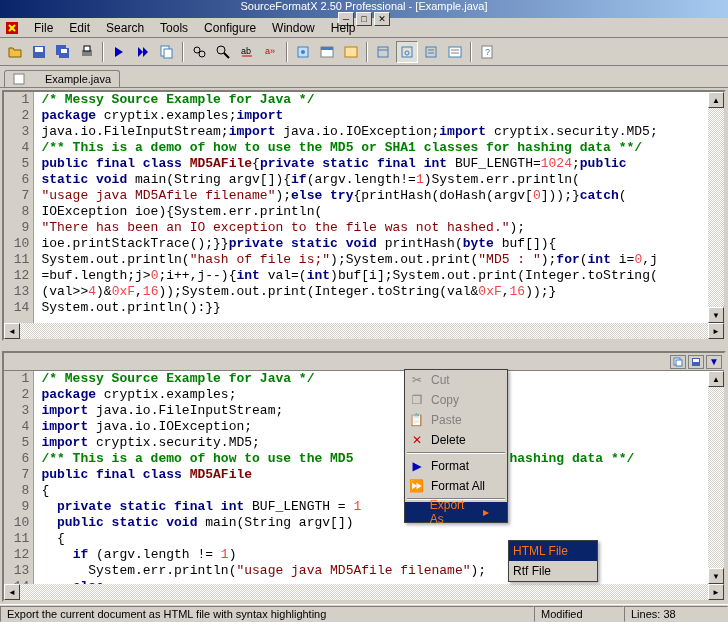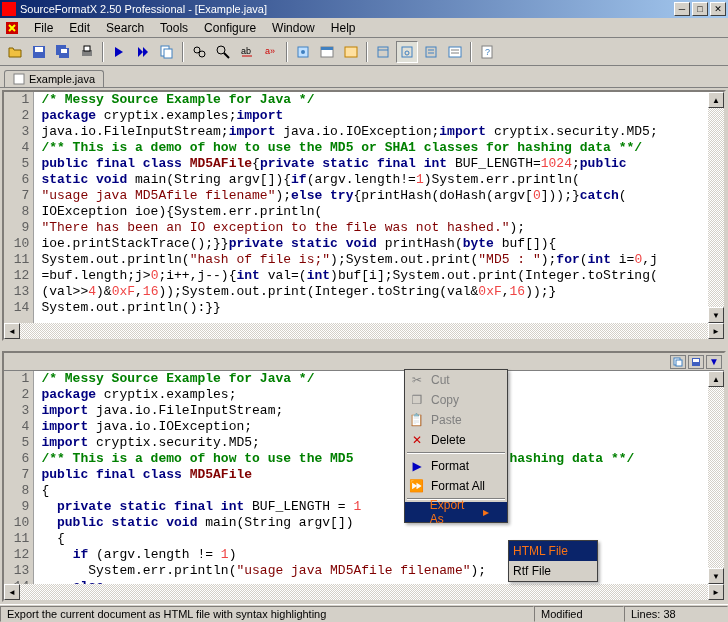--- a/index.html
+++ b/index.html
@@ -1,30 +1,30 @@
 <!DOCTYPE html>
 <html><head>
 <meta charset="utf-8">
 <style>
 * { margin:0; padding:0; box-sizing:border-box; }
 body { font-family:"Tahoma",sans-serif; font-size:11px; background:#d4d0c8; width:728px; height:622px; overflow:hidden; position:relative; }
-.titlebar { background:linear-gradient(to right,#0a246a,#a6caf0); height:18px; display:flex; align-items:center; padding:0 2px; color:#fff; }
+.titlebar { background:linear-gradient(to right,#0a246a,#a6caf0); height:18px; display:flex; align-items:center; padding:0 2px; color:#fff;flex-direction:column; }
 .titlebar .icon { width:14px; height:14px; background:#f00; margin-right:4px; }
 .titlebar .title { flex:1; font-size:11px; }
 .titlebar .winbtns { display:flex; gap:2px; }
 .titlebar .winbtn { width:16px; height:14px; background:#d4d0c8; border:1px solid #fff; border-right-color:#404040; border-bottom-color:#404040; display:flex; align-items:center; justify-content:center; font-size:9px; cursor:pointer; color:#000;}
 .menubar { background:#d4d0c8; height:20px; display:flex; align-items:center; padding:0 4px; border-bottom:1px solid #808080; }
 .menubar .micon { width:16px; height:16px; margin-right:6px; }
 .menubar .mitem { padding:0 8px; cursor:pointer; font-size:12px; }
 .toolbar { background:#d4d0c8; height:28px; display:flex; align-items:center; padding:2px 4px; gap:2px; border-bottom:1px solid #808080; }
 .tbtn { width:22px; height:22px; border:1px solid #d4d0c8; display:flex; align-items:center; justify-content:center; cursor:pointer; }
 .tbtn.active { border:1px solid #808080; border-right-color:#fff; border-bottom-color:#fff; background:#e0e0d8;}
 .tsep { width:2px; height:20px; border-left:1px solid #808080; border-right:1px solid #fff; margin:0 2px; }
 .tabbar { background:#d4d0c8; height:22px; display:flex; align-items:flex-end; padding:0 4px; border-bottom:1px solid #808080;}
-.tab { background:#d4d0c8; border:1px solid #808080; border-bottom:none; padding:2px 8px; font-size:11px; display:flex; align-items:center; gap:4px; cursor:pointer; border-top-left-radius:3px; border-top-right-radius:3px;}
+.tab { background:#d4d0c8; border:1px solid #808080; border-bottom:none; padding:2px 8px; font-size:11px; display:flex; align-items:center; gap:20px; cursor:pointer; border-top-left-radius:3px; border-top-right-radius:3px;}
 .editor-container { display:flex; flex-direction:column; height:calc(622px - 18px - 20px - 28px - 22px - 18px); }
 .pane { flex:1; display:flex; flex-direction:column; border:2px inset #d4d0c8; margin:2px; background:#fff; min-height:0; overflow:hidden; position:relative;}
 .splitter { height:6px; background:#d4d0c8; cursor:row-resize; }
 .pane-header { background:#d4d0c8; height:18px; display:flex; justify-content:flex-end; align-items:center; gap:2px; padding:0 2px; border-bottom:1px solid #808080;}
 .pane-hbtn { width:16px; height:14px; border:1px solid #808080; display:flex; align-items:center; justify-content:center; cursor:pointer; font-size:10px;}
 .code { font-family:"Courier New",monospace; font-size:13px; line-height:16px; white-space:pre; flex:1; overflow:hidden; display:flex; }
 .gutter { background:#d4d0c8; color:#606060; text-align:right; padding:0 4px 0 2px; user-select:none; border-right:1px solid #a0a0a0;}
 .lines { padding-left:7px; flex:1; overflow:hidden;}
 .kw { color:#000080; font-weight:bold; }
 .cm { color:#008000; font-weight:bold; }

